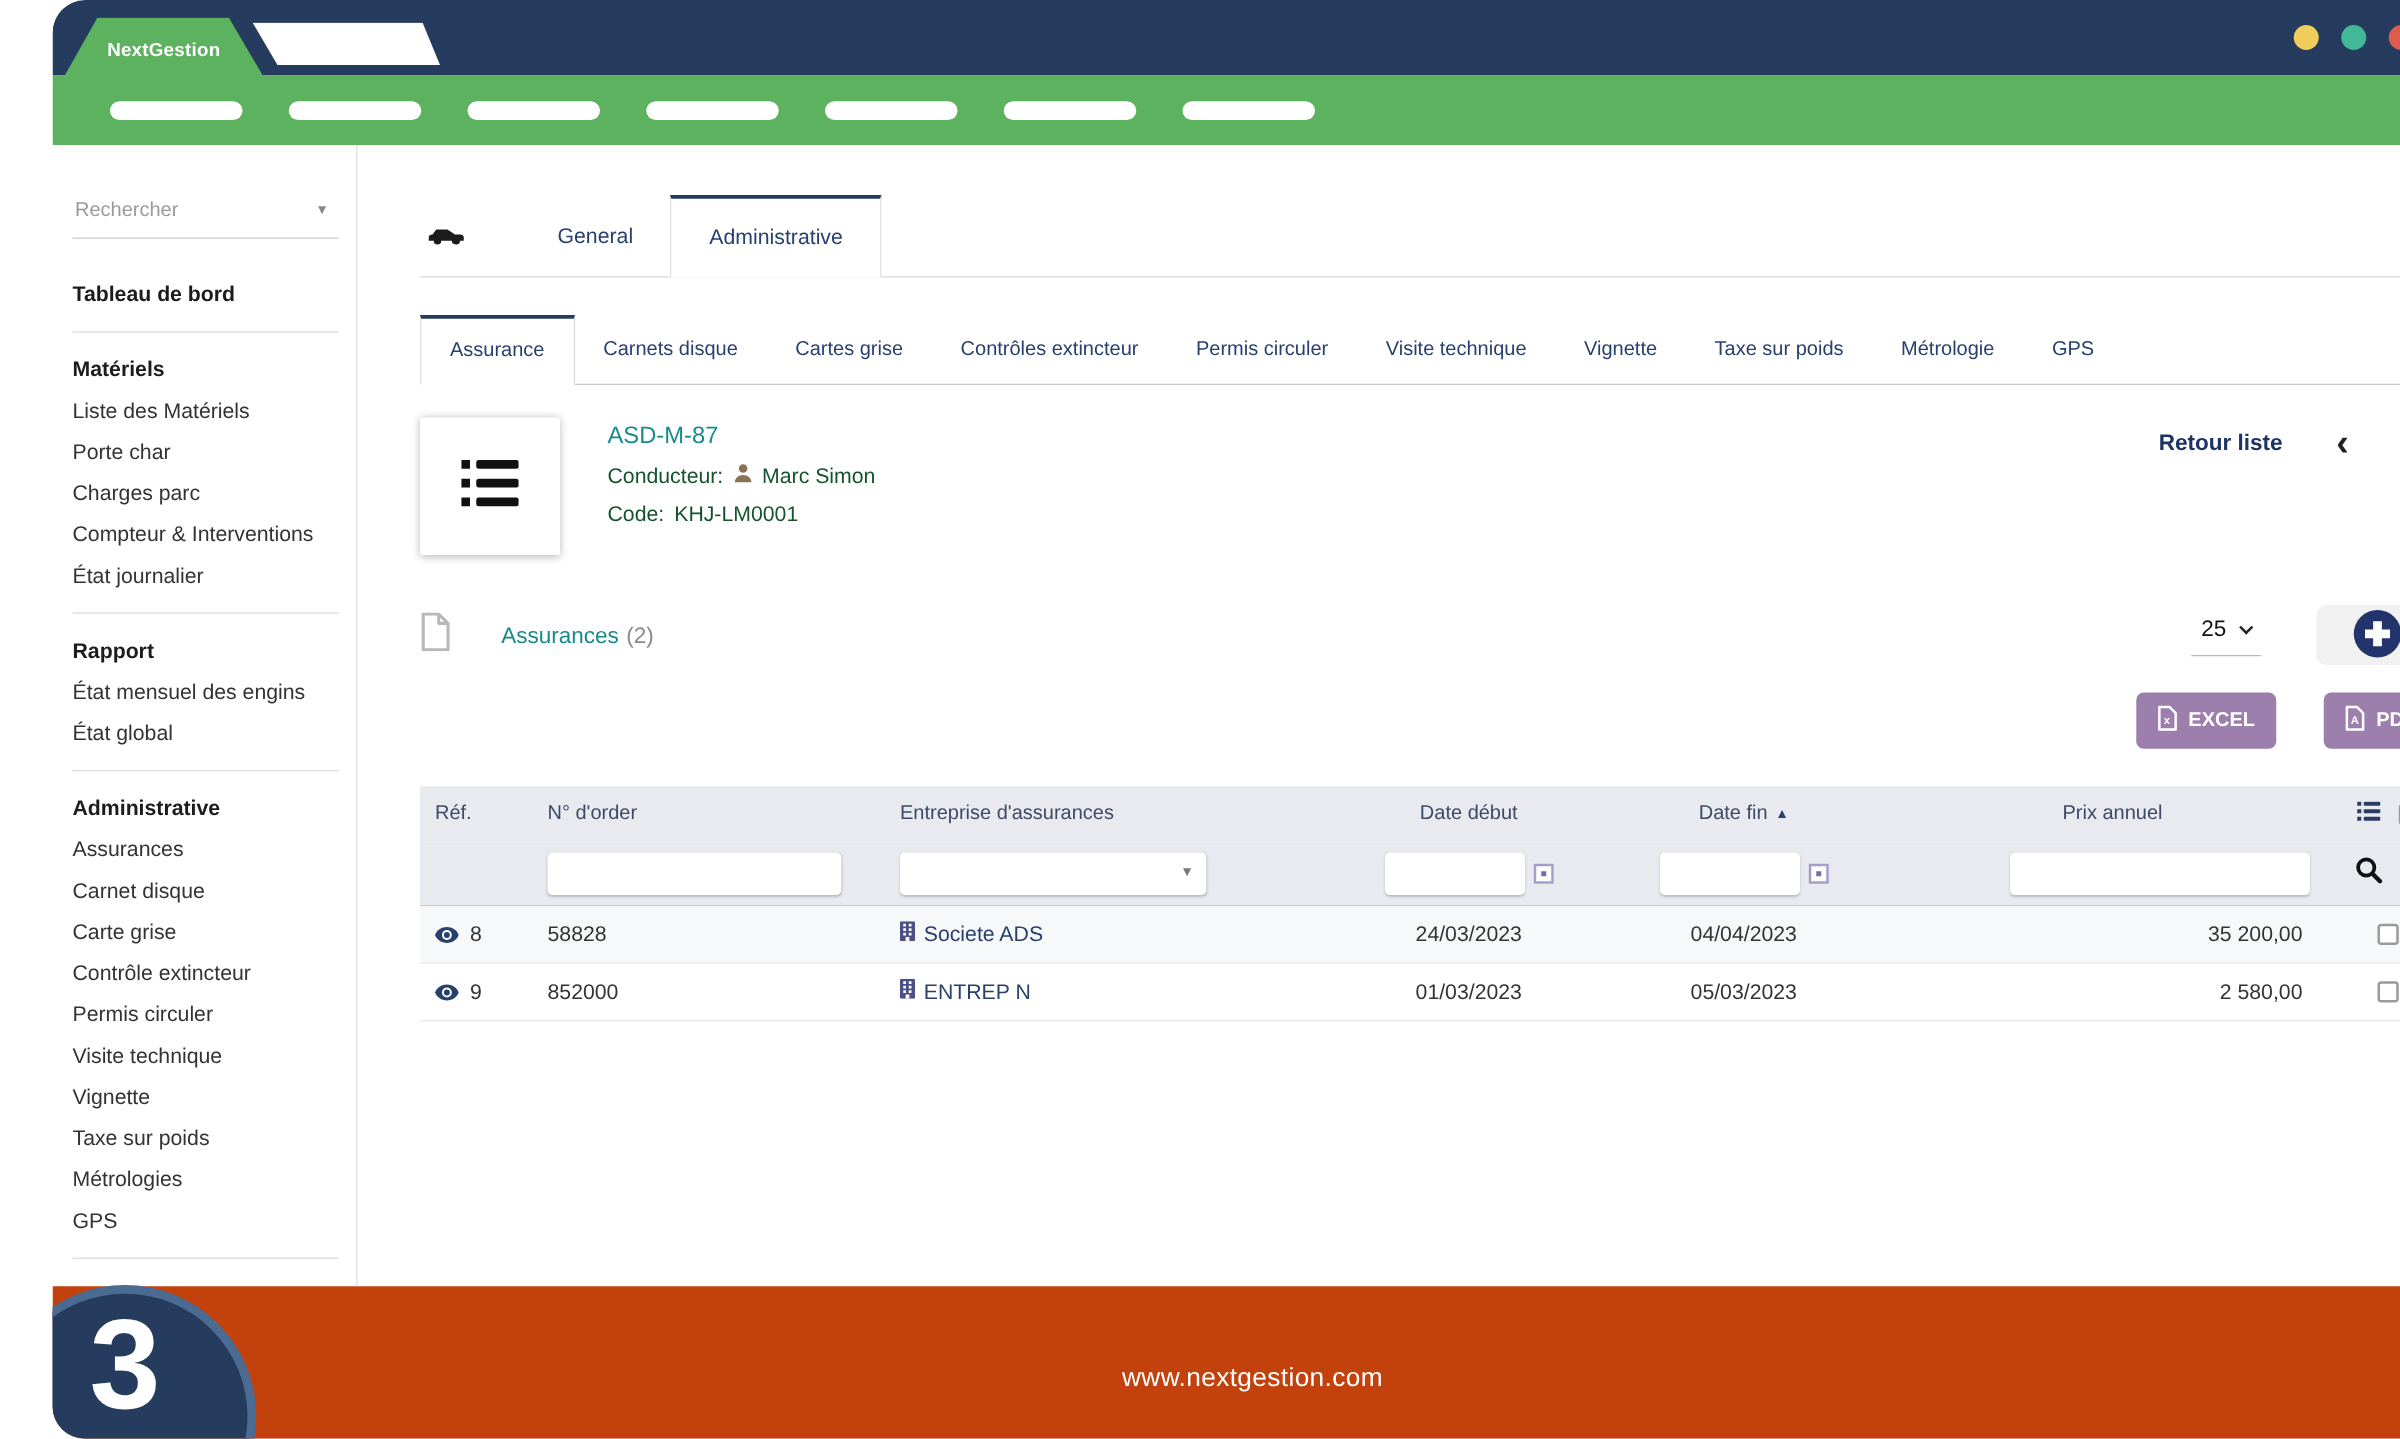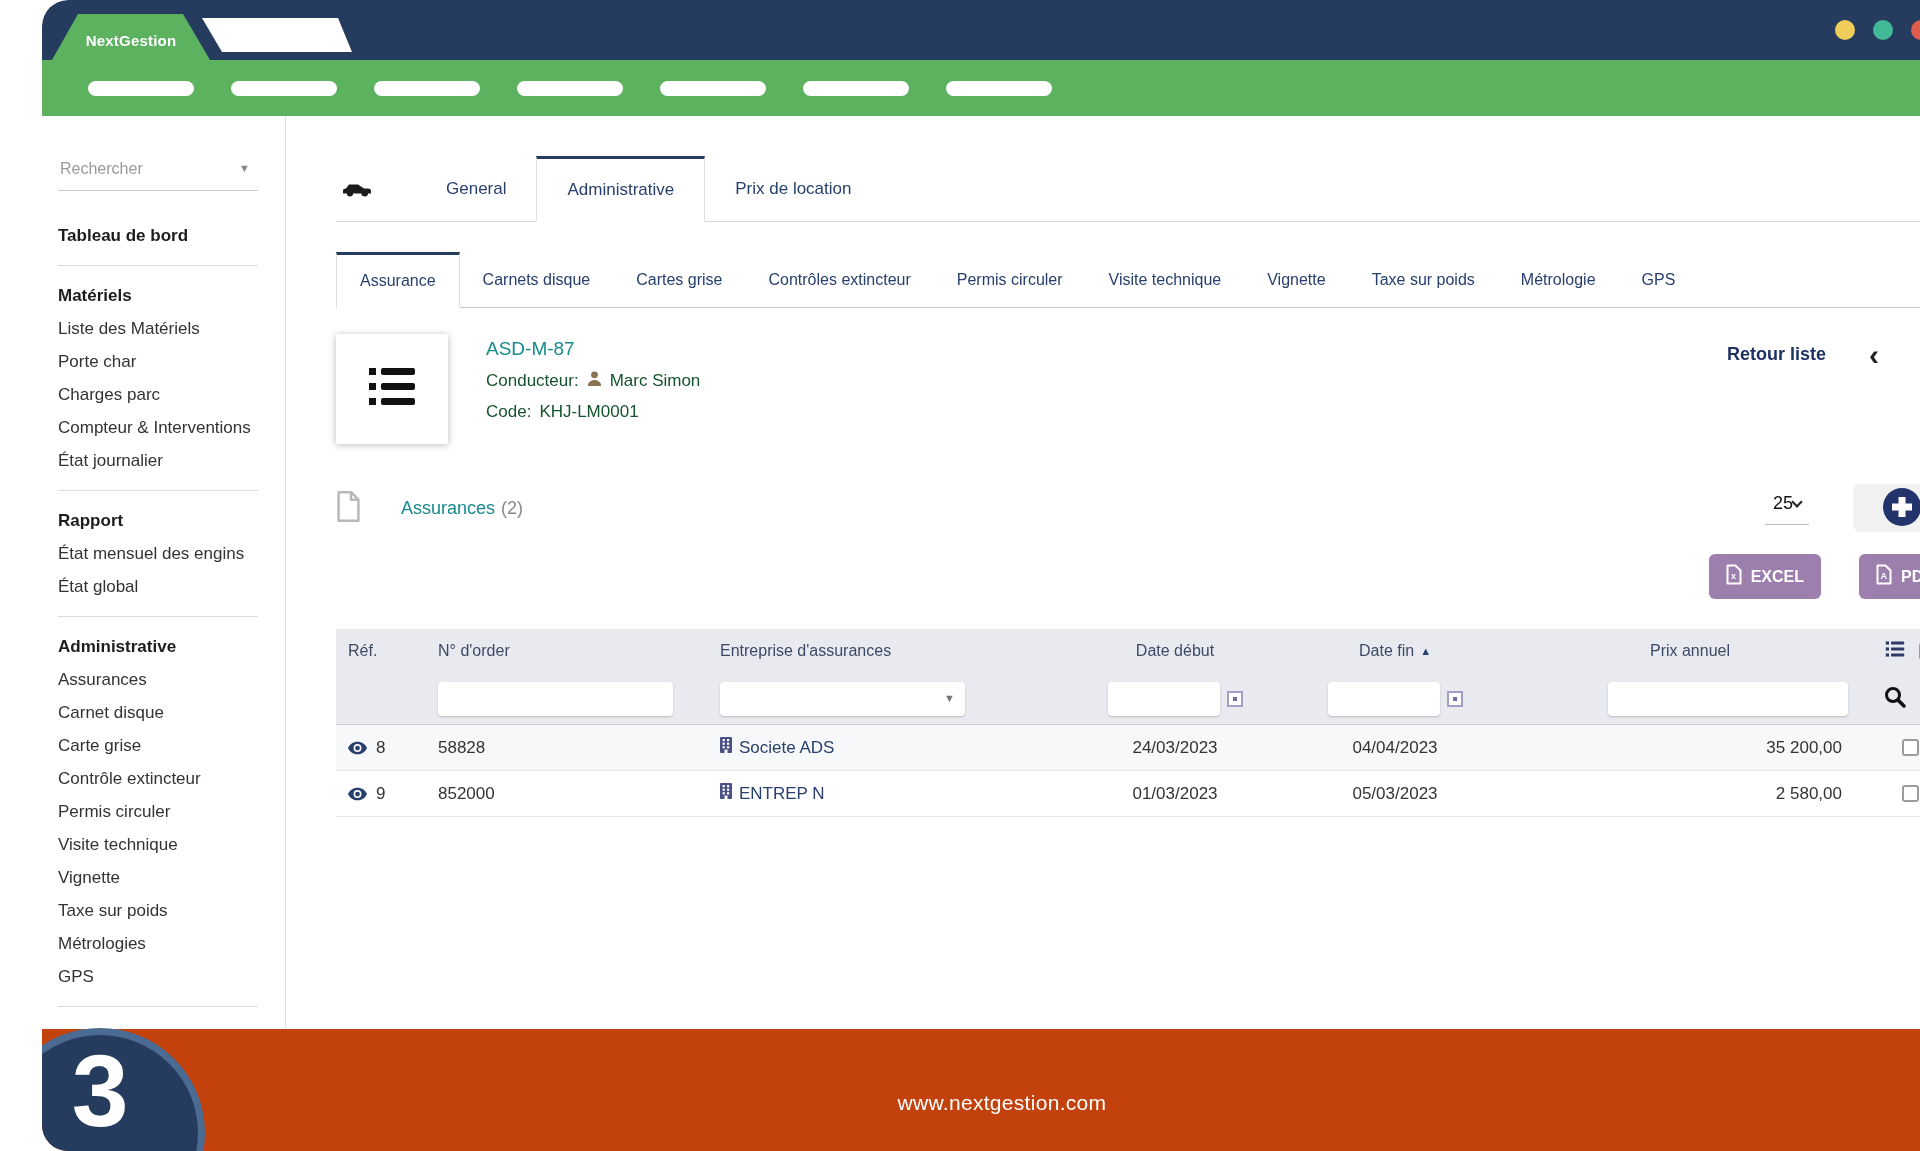--- a/index.html
+++ b/index.html
@@ -19,21 +19,21 @@
   .dot{width:20px;height:20px;border-radius:50%;}
 
   
   .greenbar{height:56px;background:#5cb25f;display:flex;align-items:center;gap:37px;padding-left:46px;}
   .pill{width:106px;height:15px;background:#fff;border-radius:8px;flex-shrink:0;}
 
   
   .bodyrow{display:flex;height:913px;background:#fff;}
 
   
-  .sidebar{width:244px;flex-shrink:0;border-right:1px solid #e0e0e0;padding:40px 27px 0 16px;}
+  .sidebar{width:244px;flex-shrink:0;border-right:1px solid #e0e0e0;padding:40px 14px 0 16px;}
   .search{position:relative;border-bottom:1px solid #c9c9c9;padding:4px 2px 12px;margin-bottom:28px;
           color:#9a9a9a;font-size:16px;cursor:pointer;}
   .search .caret{position:absolute;right:8px;top:6px;color:#8a8a8a;font-size:11px;}
   .s-entry{display:flex;align-items:center;height:33px;font-size:17px;color:#333;cursor:pointer;}
   .s-entry.type-header{font-weight:bold;color:#1c1c1c;}
   .s-entry.type-divider{height:1px;background:#dcdcdc;margin:13px 0;cursor:default;}
 
   
   main{flex:1;padding:40px 12px 0 50px;position:relative;}
 
@@ -57,21 +57,21 @@
   .backlist{position:absolute;right:18px;top:10px;display:flex;align-items:center;gap:43px;}
   .backlist .lbl{color:#1e3264;font-weight:bold;font-size:18px;cursor:pointer;}
   .chev{font-size:30px;font-weight:bold;line-height:20px;cursor:pointer;}
   .chev.prev{color:#222;}
   .chev.next{color:#ccc;}
 
   .listhead{display:flex;align-items:center;margin-top:40px;height:48px;}
   .listhead .title{margin-left:40px;font-size:18px;color:#178a8c;}
   .listhead .count{color:#8a8a8a;margin-left:6px;font-size:18px;}
   .headctrls{margin-left:auto;display:flex;align-items:center;gap:44px;}
-  .pagesize{display:flex;align-items:center;border-bottom:1px solid #bbb;
+  .pagesize{display:flex;align-items:center;gap:12px;border-bottom:1px solid #bbb;
             padding:2px 8px 10px;font-size:18px;color:#111;cursor:pointer;}
   .pagesize .chevdown{width:8px;height:8px;border-right:2.5px solid #222;border-bottom:2.5px solid #222;
             transform:rotate(45deg);margin-top:-4px;}
   .addbtn{width:97px;height:48px;background:#f1f1f1;border:none;border-radius:8px;
           display:flex;align-items:center;justify-content:center;cursor:pointer;}
 
   .exportrow{display:flex;justify-content:flex-end;gap:38px;margin-top:22px;}
   .exportbtn{background:#9d7fae;color:#fff;border:none;border-radius:6px;height:45px;
              display:flex;align-items:center;gap:9px;padding:0 17px;
              font-family:"Liberation Sans",sans-serif;font-size:16px;font-weight:bold;cursor:pointer;}
@@ -263,23 +263,20 @@
         </span>
 
           <div class="tab">
             <span>General</span>
           </div>
 
           <div class="tab active">
             <span>Administrative</span>
           </div>
 
-          <div class="tab">
-            <span>Prix de location</span>
-          </div>
 
       </div>
 
       <div class="subtabs">
 
           <div class="subtab active">
             <span>Assurance</span>
           </div>
 
           <div class="subtab">

